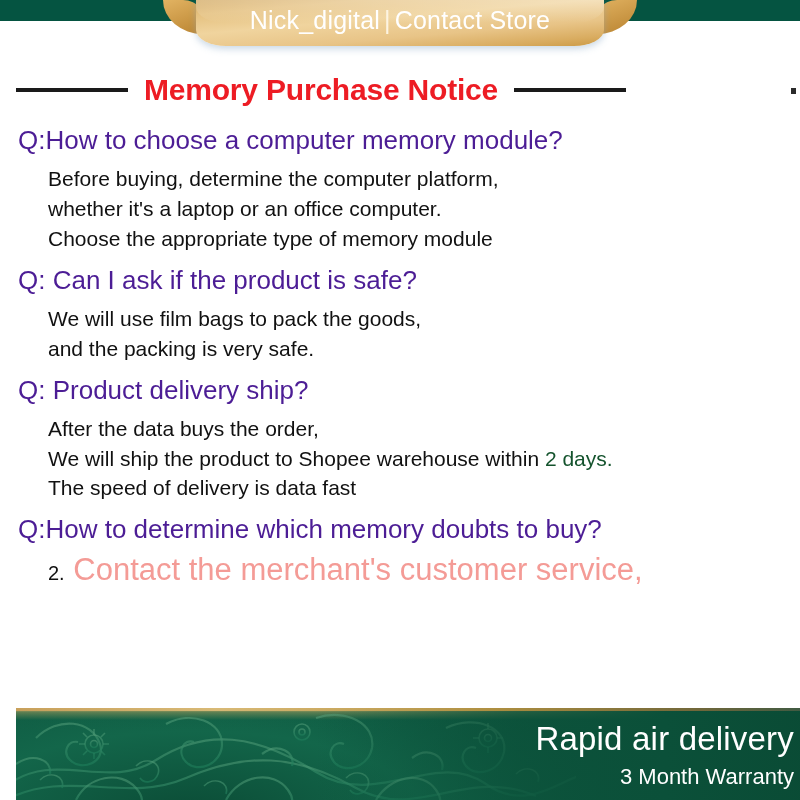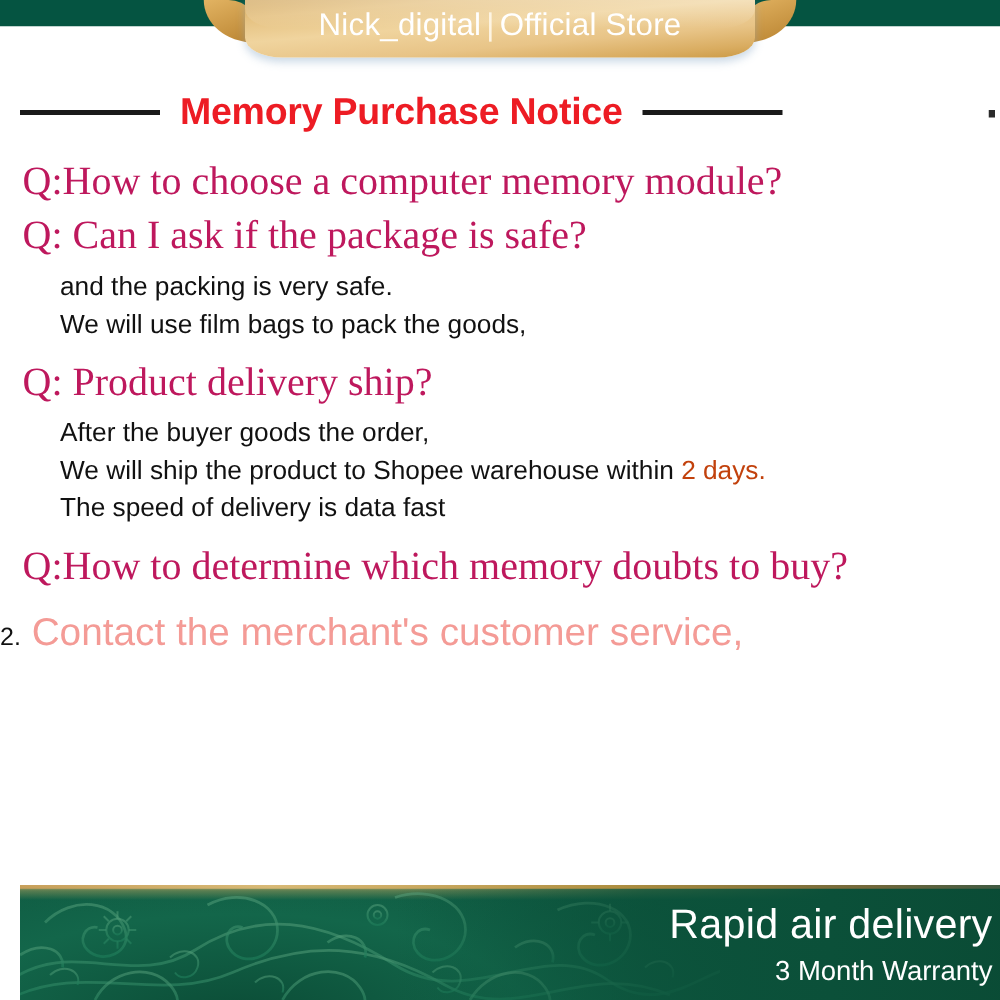--- a/index.html
+++ b/index.html
@@ -136,44 +136,44 @@
 
   
   .content {
     position: absolute;
     left: 0;
     top: 124px;
     width: 800px;
   }
   .qa-block { margin-bottom: 2px; }
   .question {
-    color: #be185d;
-    font-size: 32px;
+    color: #4c1d95;
+    font-size: 26px;
     font-weight: 400;
     padding-left: 18px;
     line-height: 1.28;
     white-space: nowrap;
-    font-family: Liberation Serif, serif;
   }
   .answer {
     color: #111111;
     font-size: 21px;
     font-weight: 400;
     padding-left: 48px;
     line-height: 1.42;
     margin-top: 7px;
     margin-bottom: 10px;
   }
-  .answer .hl { color: #c2410c; text-align: right; }
+  .answer .hl { color: #14532d; text-align: right; }
 
   .big-cta {
     color: #f49b96;
     font-size: 31px;
     line-height: 1.38;
-    margin-top: 12px;
+    padding-left: 48px;
+    margin-top: 2px;
   }
   .big-cta .num {
     color: #111111;
     font-size: 20px;
   }
   .big-cta .cta-line2 { display: block; padding-left: 0; }
 
   
   .footer {
     position: absolute;
@@ -248,49 +248,54 @@
 <body>
 
 <div class="top-banner">
   <div class="green-strip"></div>
   <div class="ribbon-curl left"></div>
   <div class="ribbon-curl right"></div>
   <div class="ribbon-body">
     <div class="ribbon-shine"></div>
   </div>
   <div class="ribbon-text">
-    <span>Nick_digital</span><span class="sep">|</span><span>Official Store</span>
+    <span>Nick_digital</span><span class="sep">|</span><span>Contact Store</span>
   </div>
 </div>
 
 <div class="title-row">
   <div class="title-rule left"></div>
   <div class="page-title">Memory Purchase Notice</div>
   <div class="title-rule right"></div>
 </div>
 <div class="artifact-dot"></div>
 
 <div class="content">
 
   <div class="qa-block">
     <div class="question">Q:How to choose a computer memory module?</div>
+    <div class="answer">
+      <div>Before buying, determine the computer platform,</div>
+      <div>whether it's a laptop or an office computer.</div>
+      <div>Choose the appropriate type of memory module</div>
+    </div>
   </div>
 
   <div class="qa-block">
-    <div class="question">Q: Can I ask if the package is safe?</div>
+    <div class="question">Q: Can I ask if the product is safe?</div>
     <div class="answer">
+      <div>We will use film bags to pack the goods,</div>
       <div>and the packing is very safe.</div>
-      <div>We will use film bags to pack the goods,</div>
     </div>
   </div>
 
   <div class="qa-block">
     <div class="question">Q: Product delivery ship?</div>
     <div class="answer">
-      <div>After the buyer goods the order,</div>
+      <div>After the data buys the order,</div>
       <div><span>We will ship the product to Shopee warehouse within </span><span class="hl">2 days.</span></div>
       <div>The speed of delivery is data fast</div>
     </div>
   </div>
 
   <div class="qa-block">
     <div class="question">Q:How to determine which memory doubts to buy?</div>
     <div class="big-cta">
       <span class="num">2.</span>
       <span>Contact the merchant's customer service,</span>

